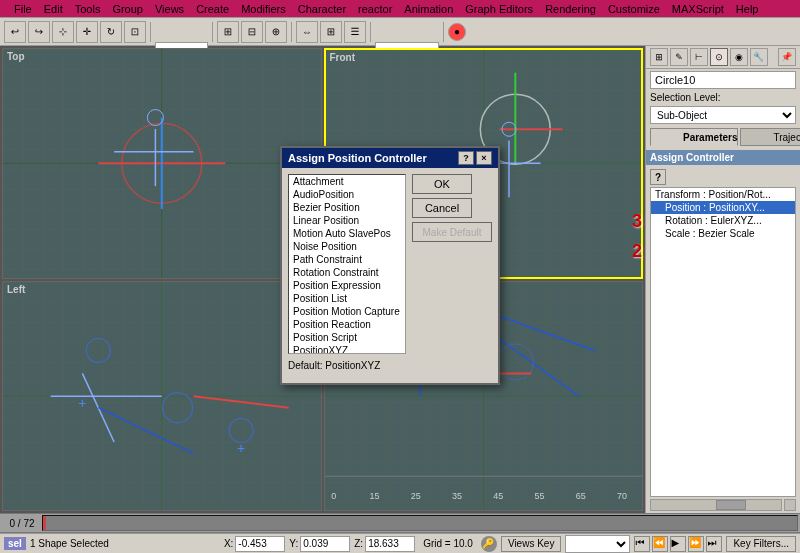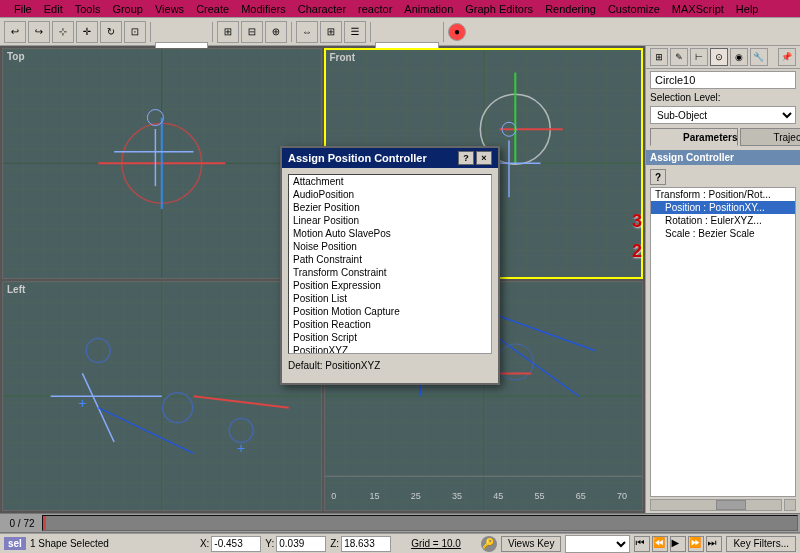--- a/index.html
+++ b/index.html
@@ -503,21 +503,21 @@
     <input class="status-input" value="-0.453" style="">
   </div>
   <div class="status-field">
     <span class="status-label">Y:</span>
     <input class="status-input" value="0.039" style="">
   </div>
   <div class="status-field">
     <span class="status-label">Z:</span>
     <input class="status-input" value="18.633" style="">
   </div>
-  <span style="margin:0 16px;text-decoration:underline;">Grid = 10.0</span>
+  <span style="margin:0 4px;">Grid = 10.0</span>
   <div style="width:16px;height:16px;background:#888;border-radius:50%;display:flex;align-items:center;justify-content:center;">🔑</div>
   <button class="status-btn">Views Key</button>
   <select class="status-dropdown">
     <option>Selected</option>
   </select>
   <div style="display:flex;gap:2px;">
     <div class="status-btn" style="width:16px;padding:0;">⏮</div>
     <div class="status-btn" style="width:16px;padding:0;">⏪</div>
     <div class="status-btn" style="width:16px;padding:0;">▶</div>
     <div class="status-btn" style="width:16px;padding:0;">⏩</div>
@@ -538,29 +538,34 @@
     <div class="dialog-body" style="position:relative;">
       <div style="display:flex;gap:6px;">
         <div class="dialog-list">
           <div class="dl-item">Attachment</div>
           <div class="dl-item">AudioPosition</div>
           <div class="dl-item">Bezier Position</div>
           <div class="dl-item">Linear Position</div>
           <div class="dl-item">Motion Auto SlavePos</div>
           <div class="dl-item">Noise Position</div>
           <div class="dl-item">Path Constraint</div>
-          <div class="dl-item">Transform Constraint</div>
+          <div class="dl-item">Rotation Constraint</div>
           <div class="dl-item">Position Expression</div>
           <div class="dl-item">Position List</div>
           <div class="dl-item">Position Motion Capture</div>
           <div class="dl-item">Position Reaction</div>
           <div class="dl-item">Position Script</div>
           <div class="dl-item">PositionXYZ</div>
 
         </div>
+        <div style="display:flex;flex-direction:column;gap:4px;padding-top:0;">
+          <button class="dlg-btn">OK</button>
+          <button class="dlg-btn">Cancel</button>
+          <button class="dlg-btn disabled" style="width:80px;white-space:nowrap;font-size:10px;">Make Default</button>
+        </div>
       </div>
       <div class="dialog-default">Default: PositionXYZ</div>
     </div>
   </div>
 
   <div class="num-tag" style="right: 158px; top: 165px;">3</div>
   <div class="num-tag" style="right: 158px; top: 195px;">2</div>
 </div>
 
 </body></html>

